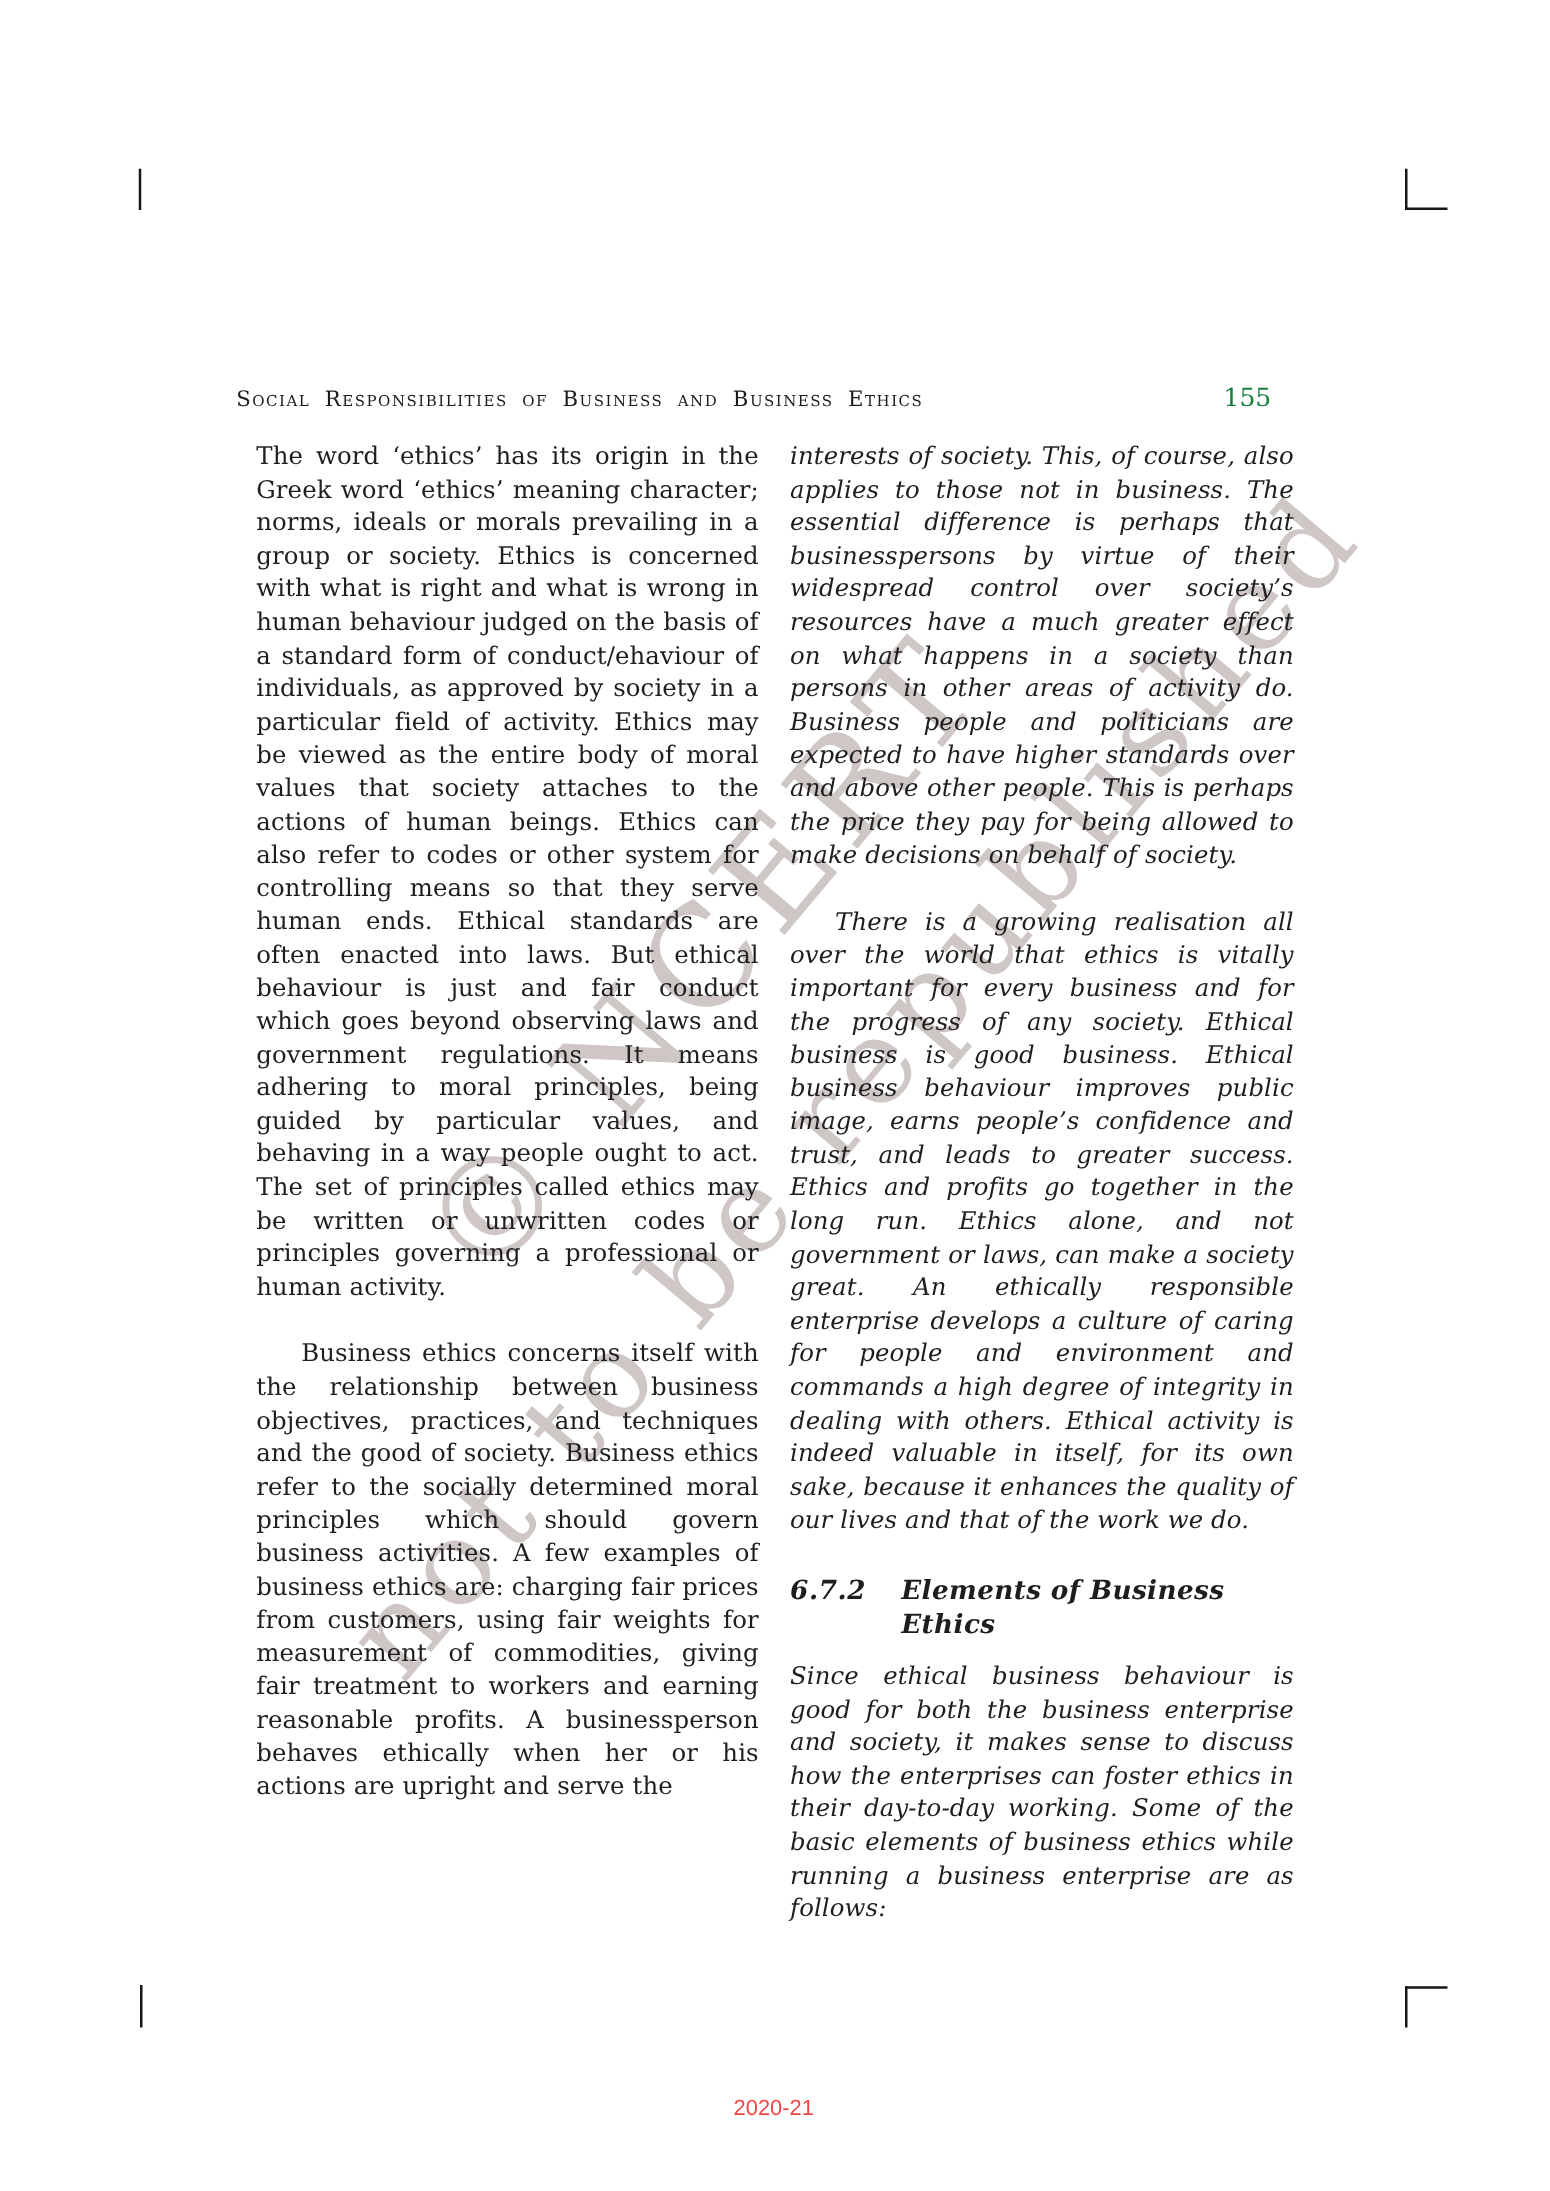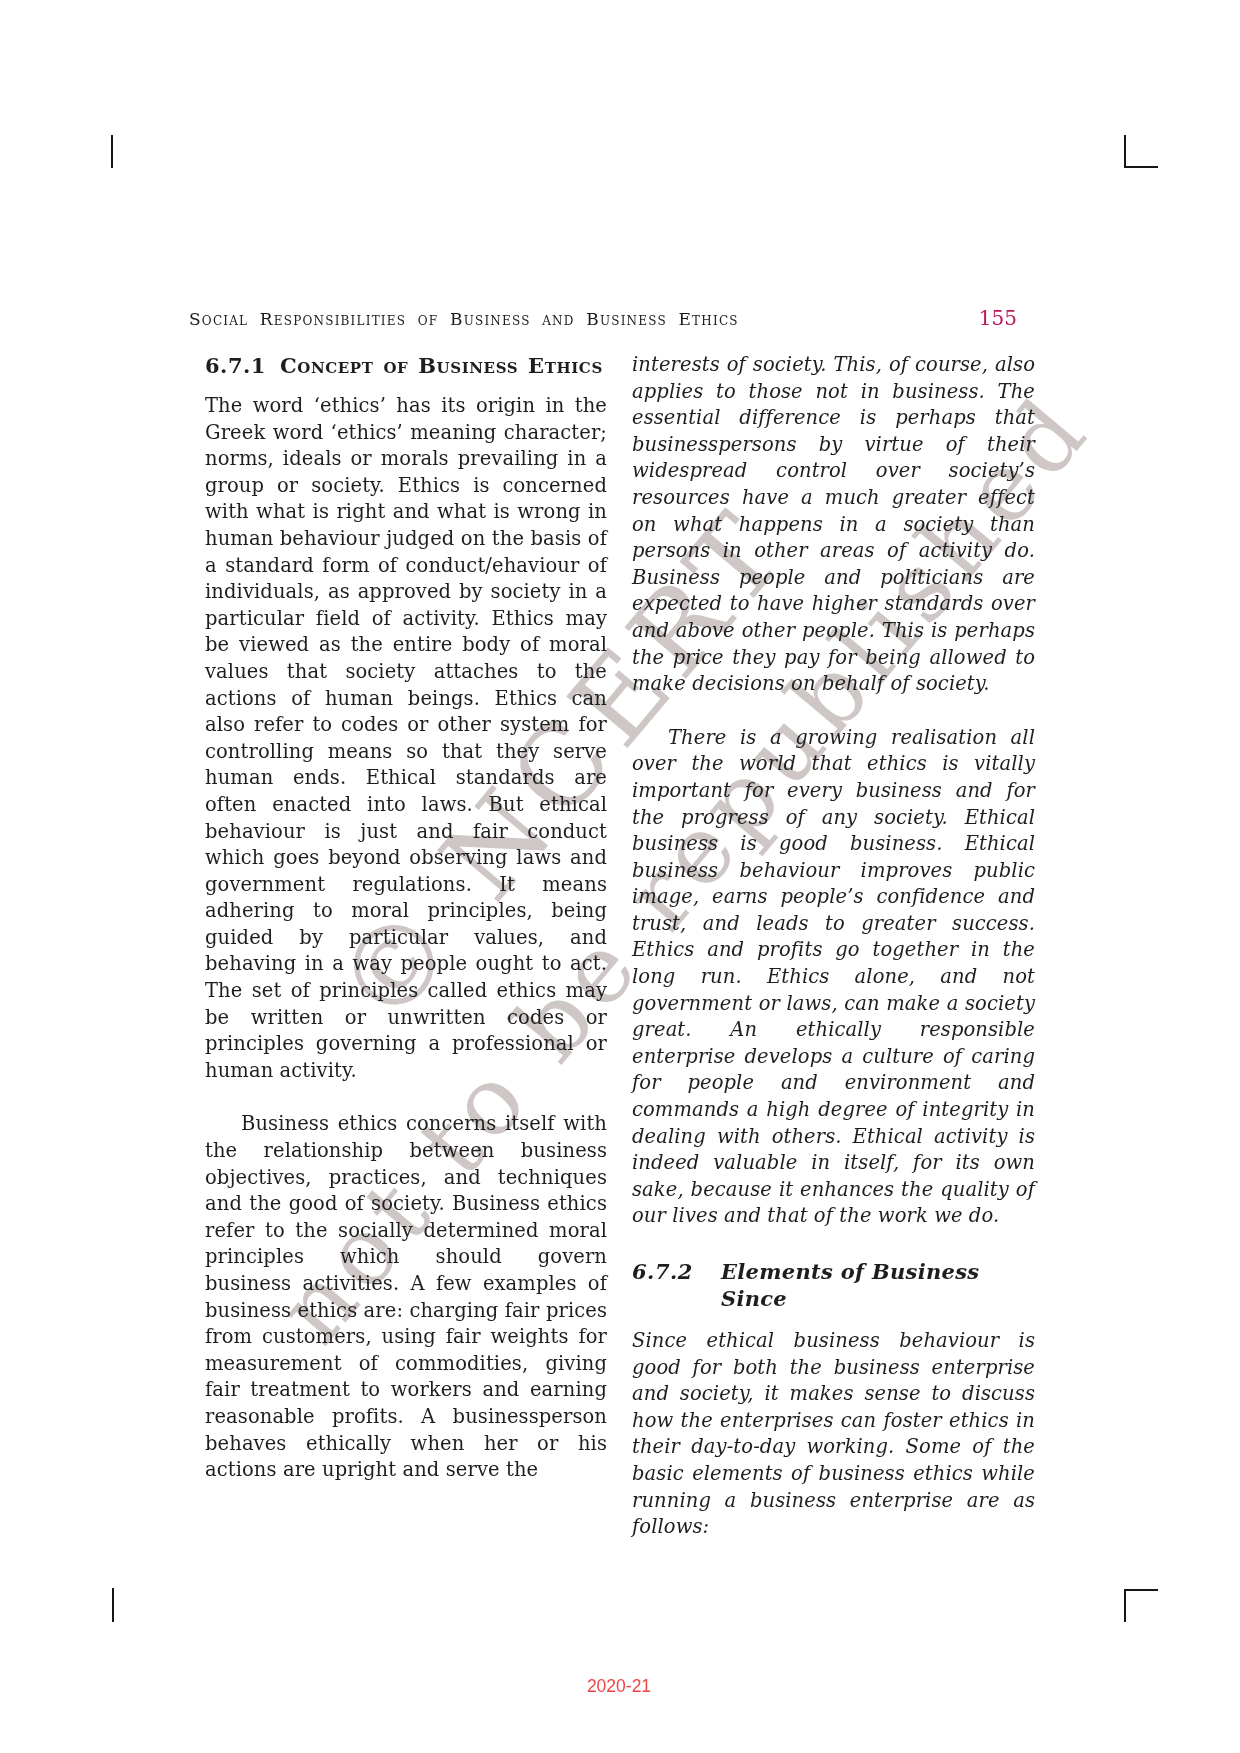--- a/index.html
+++ b/index.html
@@ -73,21 +73,21 @@
   }
   .runhead .title {
     font-variant: small-caps;
     font-size: 17px;
     letter-spacing: 1.2px;
     word-spacing: 5px;
     color: #1b1b1b;
   }
   .runhead .pagenum {
     font-size: 20px;
-    color: #be185d;
+    color: #15803d;
   }
 
   
   .col {
     position: absolute;
     top: 352px;
     width: 402px;
     z-index: 1;
     text-align: justify;
     font-size: 19.5px;
@@ -157,33 +157,29 @@
     <div class="wm1">© NCERT</div>
     <div class="wm2">not to be republished</div>
   </div>
 
   <div class="runhead">
     <span class="title">Social Responsibilities of Business and Business Ethics</span>
     <span class="pagenum">155</span>
   </div>
 
   <div class="col col-left">
-    <div class="sec-head">
-      <span class="num">6.7.1</span>
-      <span class="ttl-sc">Concept of Business Ethics</span>
-    </div>
     <p>The word ‘ethics’ has its origin in the Greek word ‘ethics’ meaning character; norms, ideals or morals prevailing in a group or society. Ethics is concerned with what is right and what is wrong in human behaviour judged on the basis of a standard form of conduct/ehaviour of individuals, as approved by society in a particular field of activity. Ethics may be viewed as the entire body of moral values that society attaches to the actions of human beings. Ethics can also refer to codes or other system for controlling means so that they serve human ends. Ethical standards are often enacted into laws. But ethical behaviour is just and fair conduct which goes beyond observing laws and government regulations. It means adhering to moral principles, being guided by particular values, and behaving in a way people ought to act. The set of principles called ethics may be written or unwritten codes or principles governing a professional or human activity.</p>
     <p class="indent">Business ethics concerns itself with the relationship between business objectives, practices, and techniques and the good of society. Business ethics refer to the socially determined moral principles which should govern business activities. A few examples of business ethics are: charging fair prices from customers, using fair weights for measurement of commodities, giving fair treatment to workers and earning reasonable profits. A businessperson behaves ethically when her or his actions are upright and serve the</p>
   </div>
 
   <div class="col col-right">
     <p>interests of society. This, of course, also applies to those not in business. The essential difference is perhaps that businesspersons by virtue of their widespread control over society’s resources have a much greater effect on what happens in a society than persons in other areas of activity do. Business people and politicians are expected to have higher standards over and above other people. This is perhaps the price they pay for being allowed to make decisions on behalf of society.</p>
     <p class="indent">There is a growing realisation all over the world that ethics is vitally important for every business and for the progress of any society. Ethical business is good business. Ethical business behaviour improves public image, earns people’s confidence and trust, and leads to greater success. Ethics and profits go together in the long run. Ethics alone, and not government or laws, can make a society great. An ethically responsible enterprise develops a culture of caring for people and environment and commands a high degree of integrity in dealing with others. Ethical activity is indeed valuable in itself, for its own sake, because it enhances the quality of our lives and that of the work we do.</p>
     <div class="sec-head sec-head-2">
       <span class="num">6.7.2</span>
-      <span class="ttl-plain">Elements of Business Since</span>
+      <span class="ttl-plain">Elements of Business Ethics</span>
     </div>
     <p>Since ethical business behaviour is good for both the business enterprise and society, it makes sense to discuss how the enterprises can foster ethics in their day-to-day working. Some of the basic elements of business ethics while running a business enterprise are as follows:</p>
   </div>
 
   <div class="footer">2020-21</div>
 
 </div>
 
 </body></html>

